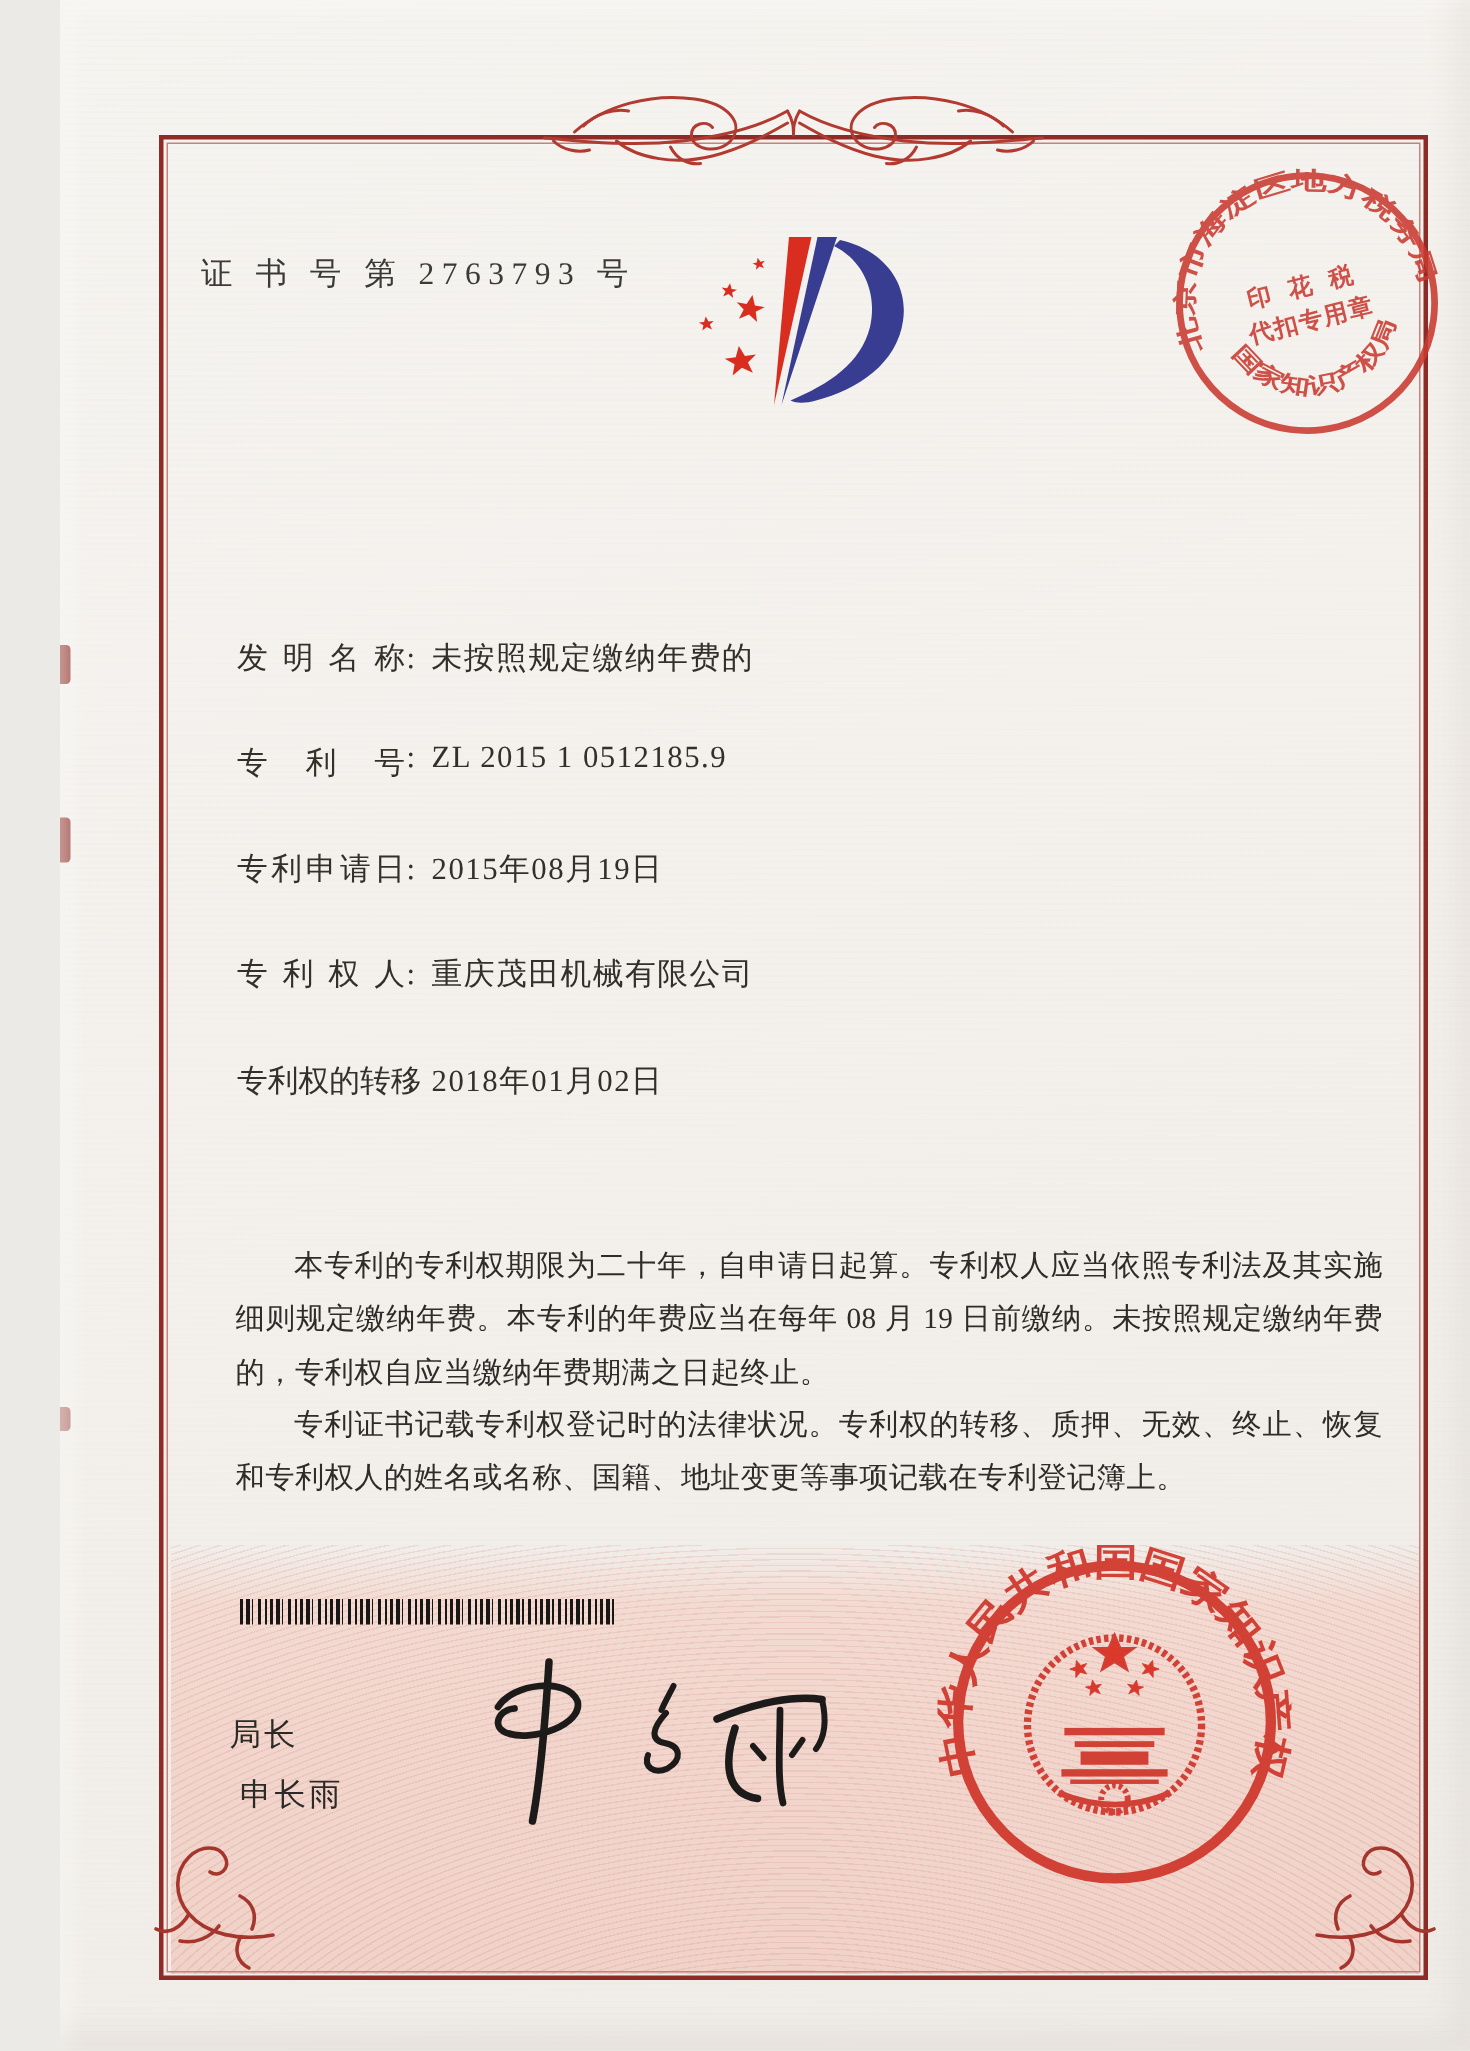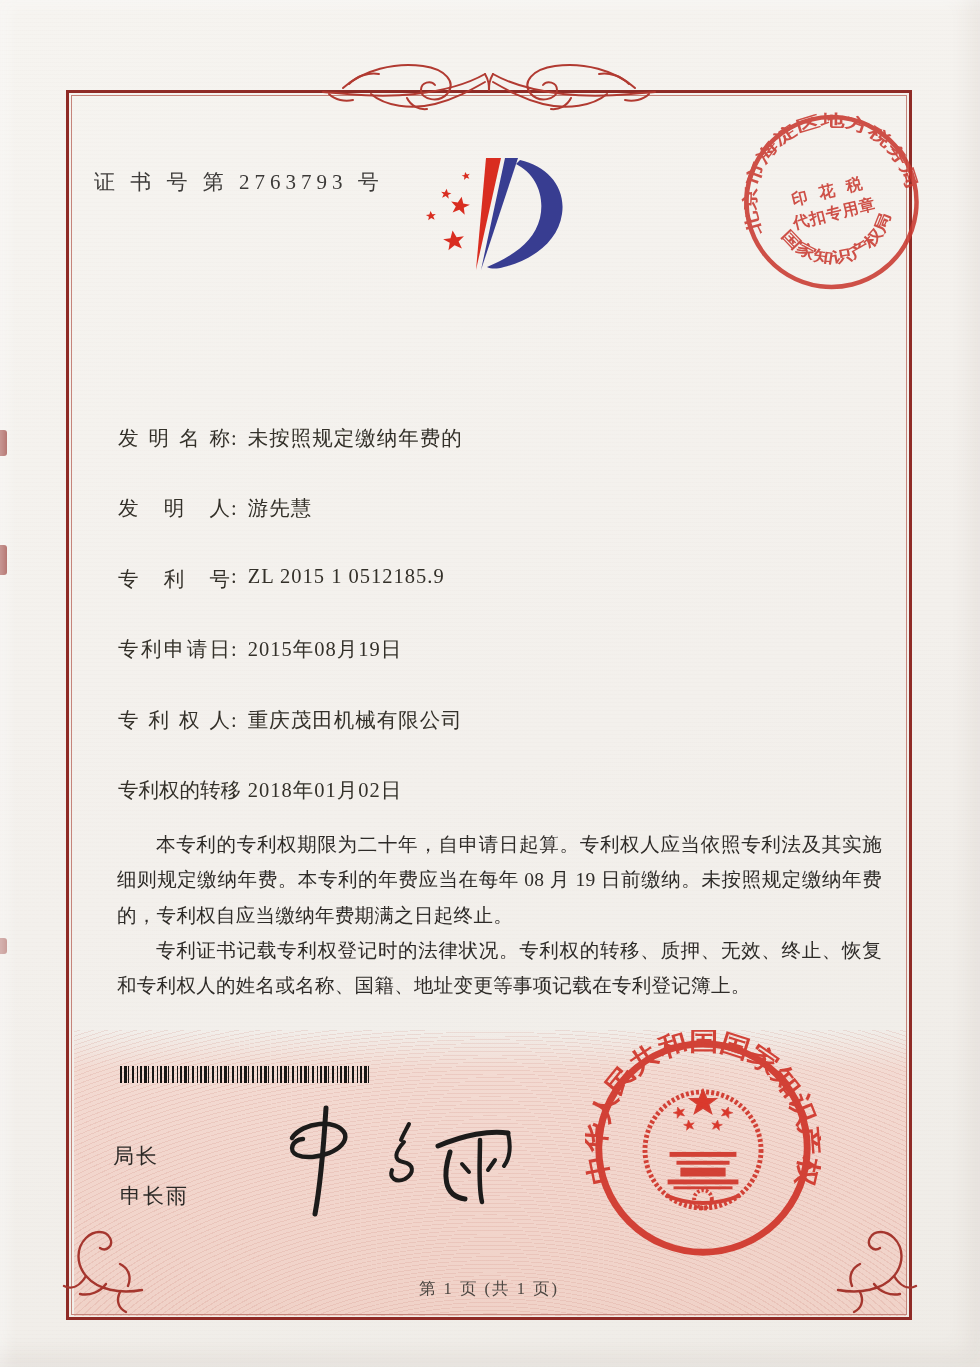--- a/index.html
+++ b/index.html
@@ -6,20 +6,21 @@
   body{
     width:980px;height:1367px;position:relative;overflow:hidden;
     font-family:"Liberation Serif","DejaVu Serif",serif;
     background:#eceae6;
   }
   .page{
     position:absolute;inset:0;
     background:
       repeating-linear-gradient(0deg, rgba(120,100,90,0.015) 0 1px, rgba(255,255,255,0) 1px 4px),
       linear-gradient(160deg,#f6f4f0 0%,#f3f0ec 55%,#efece7 100%);
+    margin-left: 40px;
   }
   .page::after{
     content:"";position:absolute;inset:0;pointer-events:none;
     box-shadow:inset -10px -12px 22px rgba(95,70,60,0.07), inset 6px 4px 14px rgba(255,255,255,0.5);
   }
   
   .edge-mark{position:absolute;left:0;width:7px;background:#8e2a24;border-radius:0 3px 3px 0;opacity:.8;}
   .m1{top:430px;height:26px;}
   .m2{top:545px;height:30px;}
   .m3{top:938px;height:16px;opacity:.55;}
@@ -145,23 +146,20 @@
       <path d="M84,10 L99,10 L74,122 Z" fill="#d92d20"></path>
       <path d="M103,10 L116,10 L79,122 Z" fill="#383d91"></path>
       <path d="M118,12 C146,18 164,40 160,66 C156,94 130,112 102,119 C95,121 89,121 85,119 C111,108 132,94 138,70 C143,48 134,26 114,16 Z" fill="#383d91"></path>
     </svg>
   </div>
 
 
   <div class="fields">
     <div class="frow">
       <span class="flabel">发明名称</span><span class="fcolon">:</span><span class="fvalue">未按照规定缴纳年费的</span>
-    </div>
-    <div class="frow">
-      <span class="flabel">发明人</span><span class="fcolon">:</span><span class="fvalue">游先慧</span>
     </div>
     <div class="frow">
       <span class="flabel">专利号</span><span class="fcolon">:</span><span class="fvalue">ZL 2015 1 0512185.9</span>
     </div>
     <div class="frow">
       <span class="flabel">专利申请日</span><span class="fcolon">:</span><span class="fvalue">2015年08月19日</span>
     </div>
     <div class="frow">
       <span class="flabel">专利权人</span><span class="fcolon">:</span><span class="fvalue">重庆茂田机械有限公司</span>
     </div>
@@ -218,21 +216,20 @@
           <rect x="-36" y="4" width="72" height="5"></rect>
           <rect x="-30" y="11" width="60" height="3"></rect>
         </g>
         <circle cx="120" cy="172" r="9" fill="none" stroke-width="4" stroke-dasharray="2.5 2"></circle>
         <path d="M82,168 Q120,184 158,168" fill="none" stroke-width="4"></path>
       </g>
     </svg>
   </div>
 
 
-  <div class="footer-page">第 1 页 (共 1 页)</div>
 
   <div class="tax-stamp">
     <svg width="180" height="180" viewBox="0 0 180 180">
       <defs>
         <path id="taxTop" d="M15.2,103.2 A76,76 0 1 1 164.8,103.2" fill="none"></path>
         <path id="taxBottom" d="M33.6,110.5 A60,60 0 0 0 146.4,110.5" fill="none"></path>
       </defs>
       <circle cx="90" cy="90" r="85" fill="none" stroke="#c93a31" stroke-width="4.5"></circle>
       <text font-size="16" fill="#c93a31" font-weight="bold">
         <textPath href="#taxTop" textLength="258" lengthAdjust="spacingAndGlyphs">北京市海淀区地方税务局</textPath>

